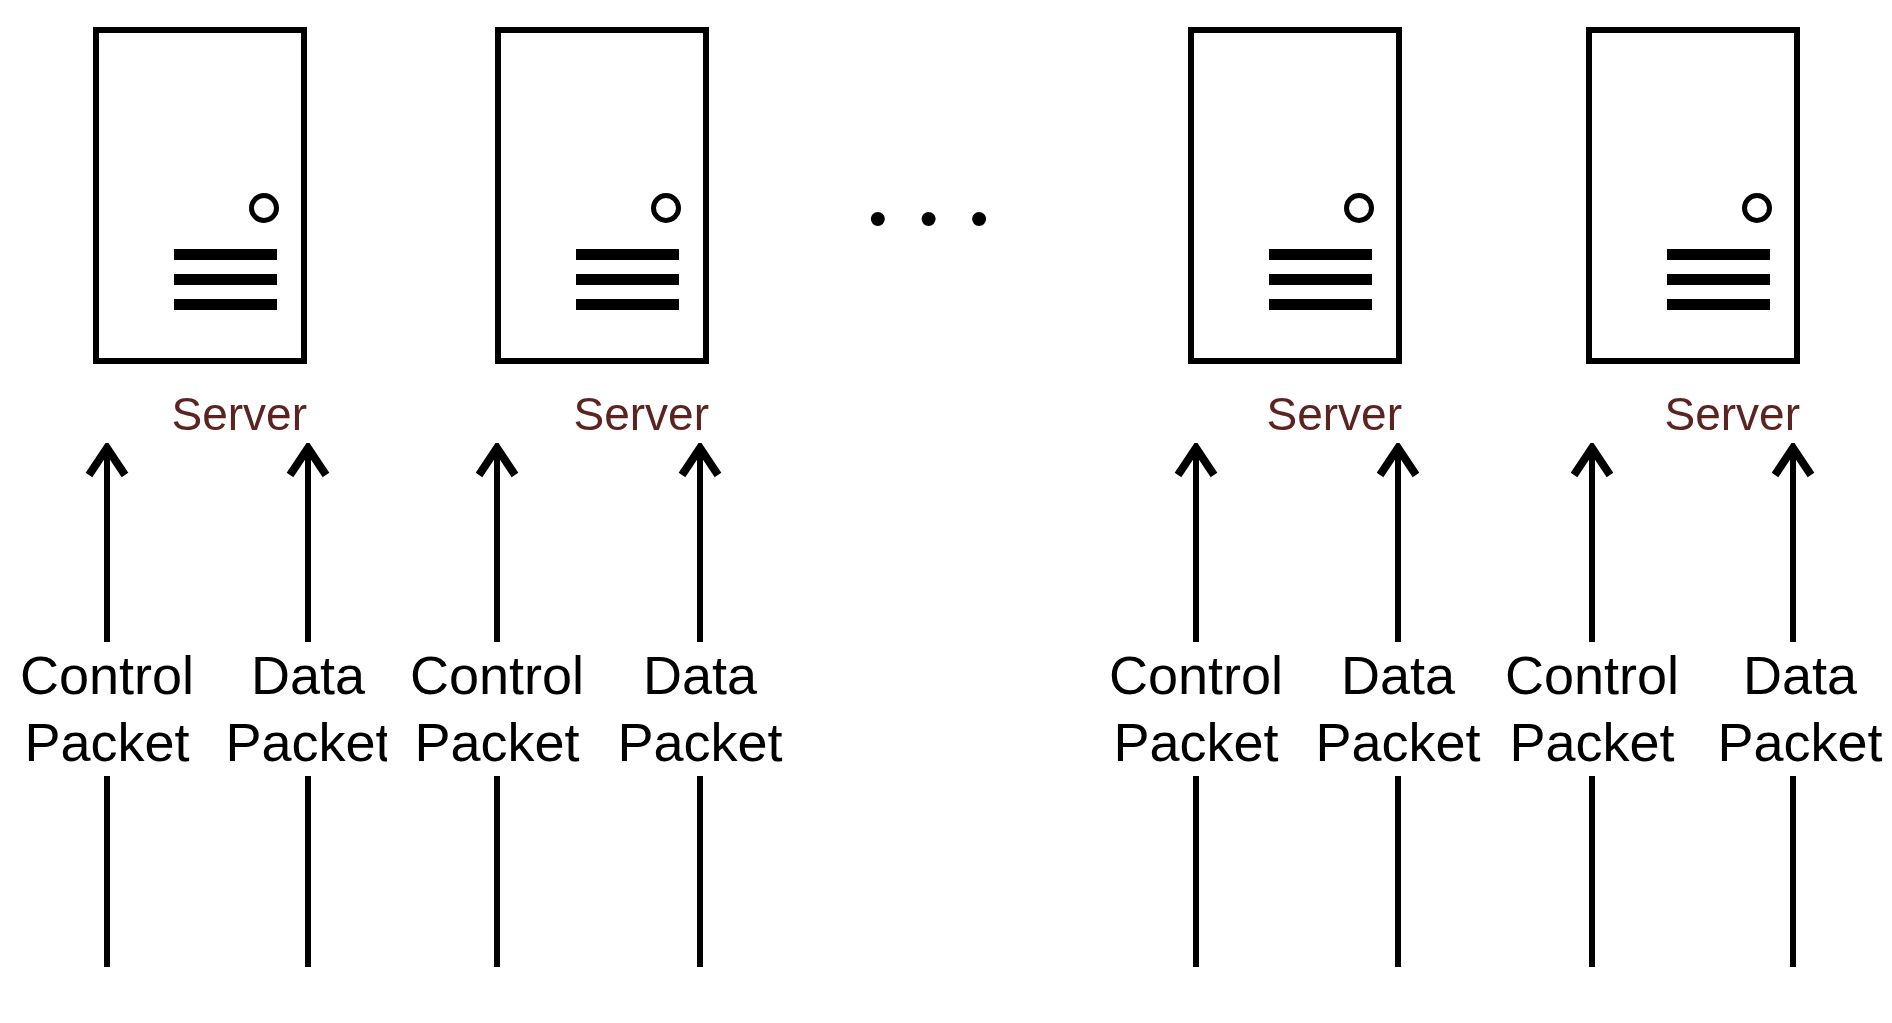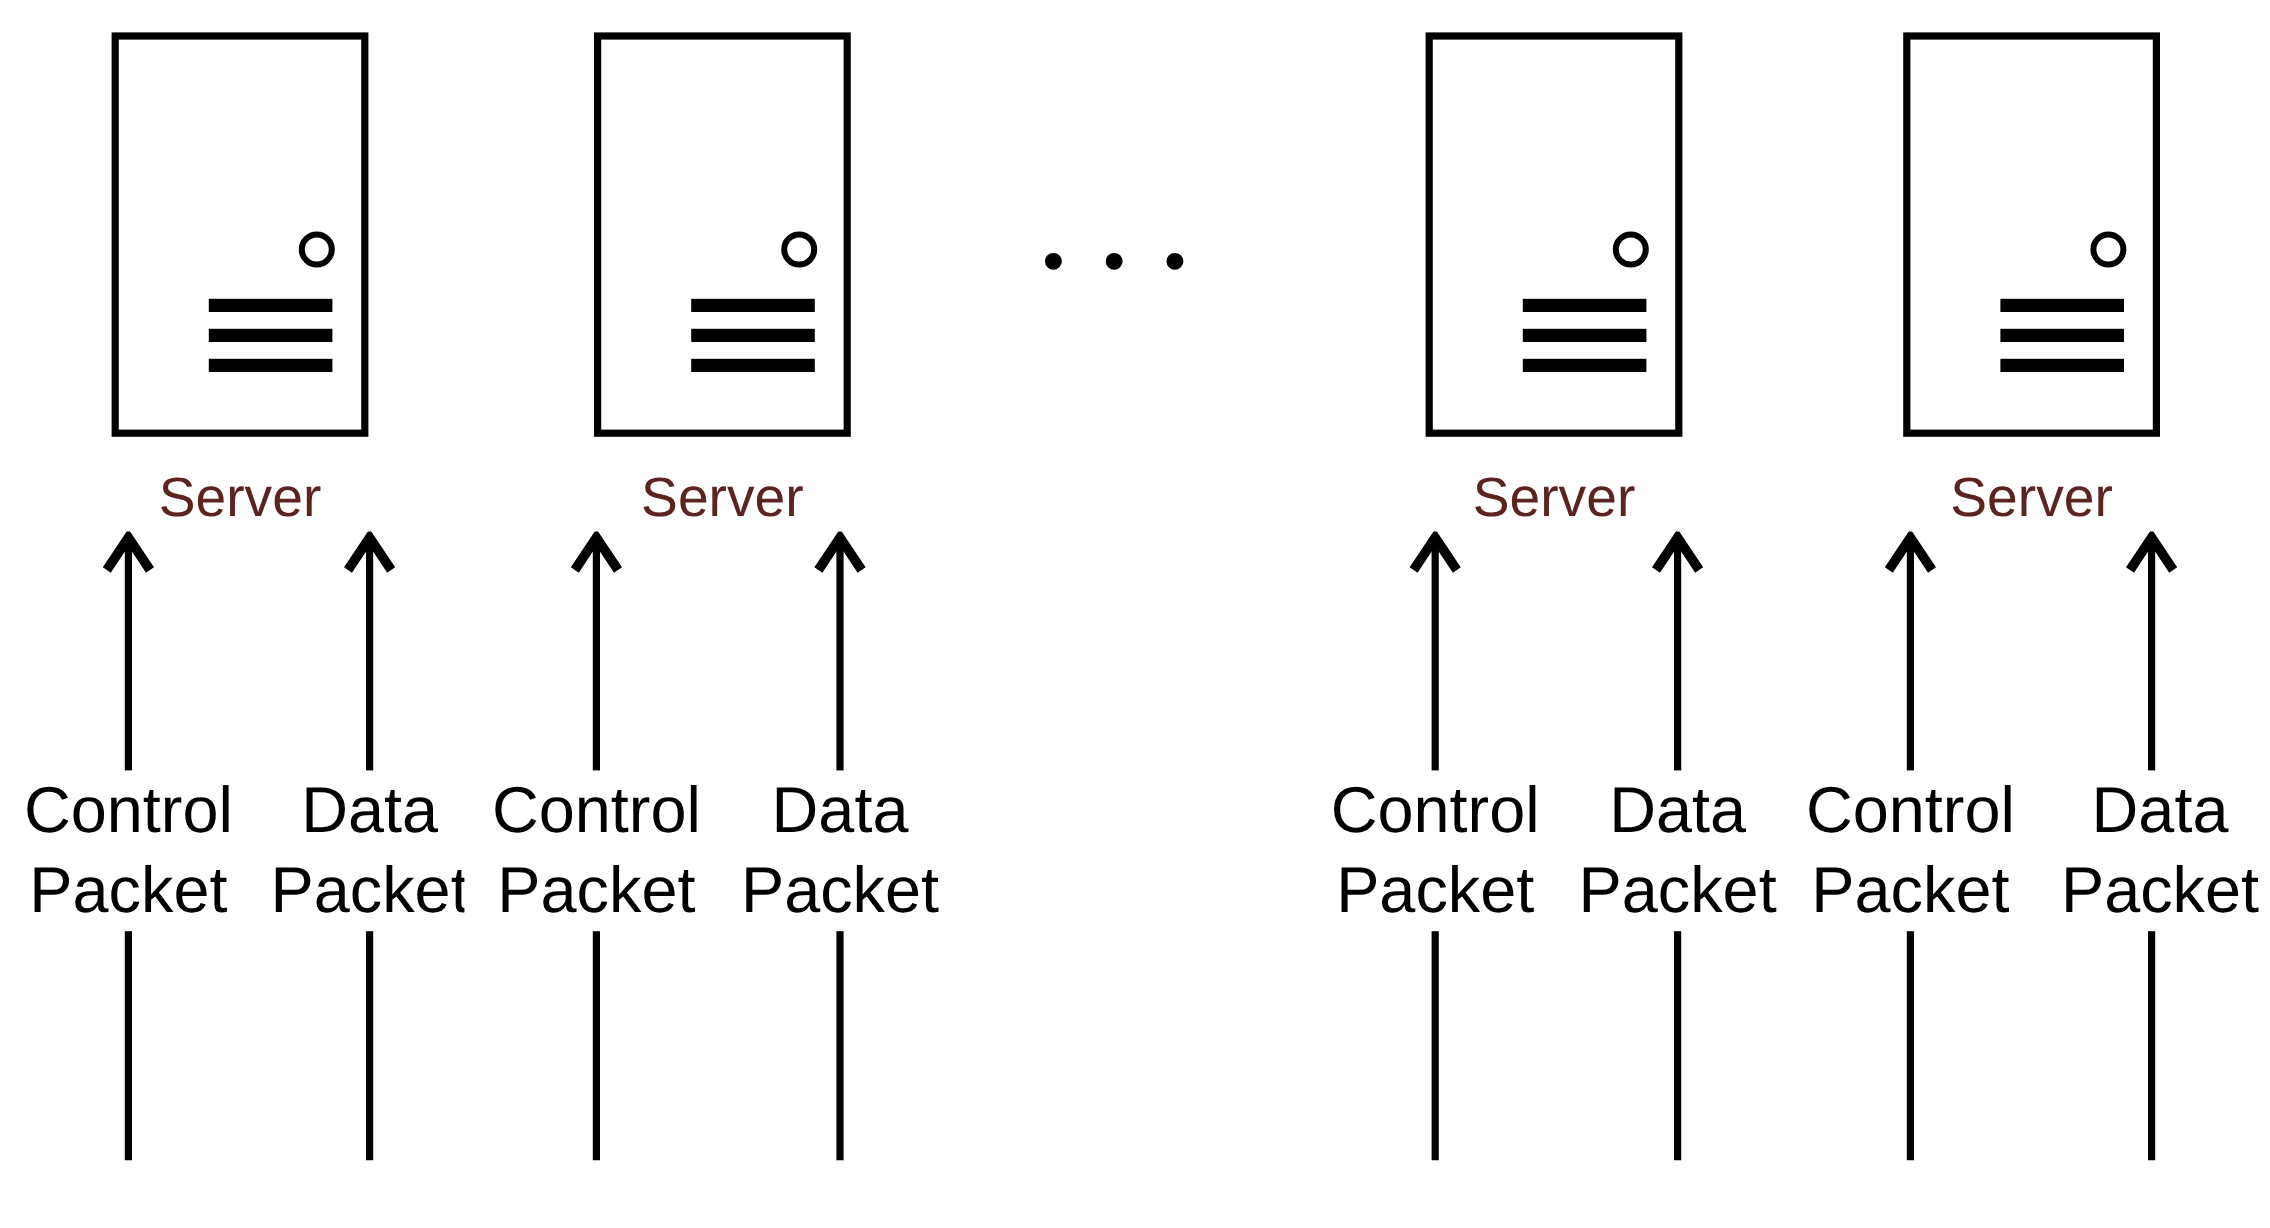--- a/index.html
+++ b/index.html
@@ -58,21 +58,21 @@
   }
   .vb1 { top: 216px; }
   .vb2 { top: 241px; }
   .vb3 { top: 266px; }
 
   .server-label {
     position: absolute;
     top: 362px;
     left: 0;
     width: 214px;
-    text-align: center;
+    text-align: right;
     font-size: 46px;
     line-height: 50px;
     color: var(--server-label-color, #5c2421);
     white-space: nowrap;
   }
 
   
   .ellipsis {
     position: absolute;
     left: 783px;

